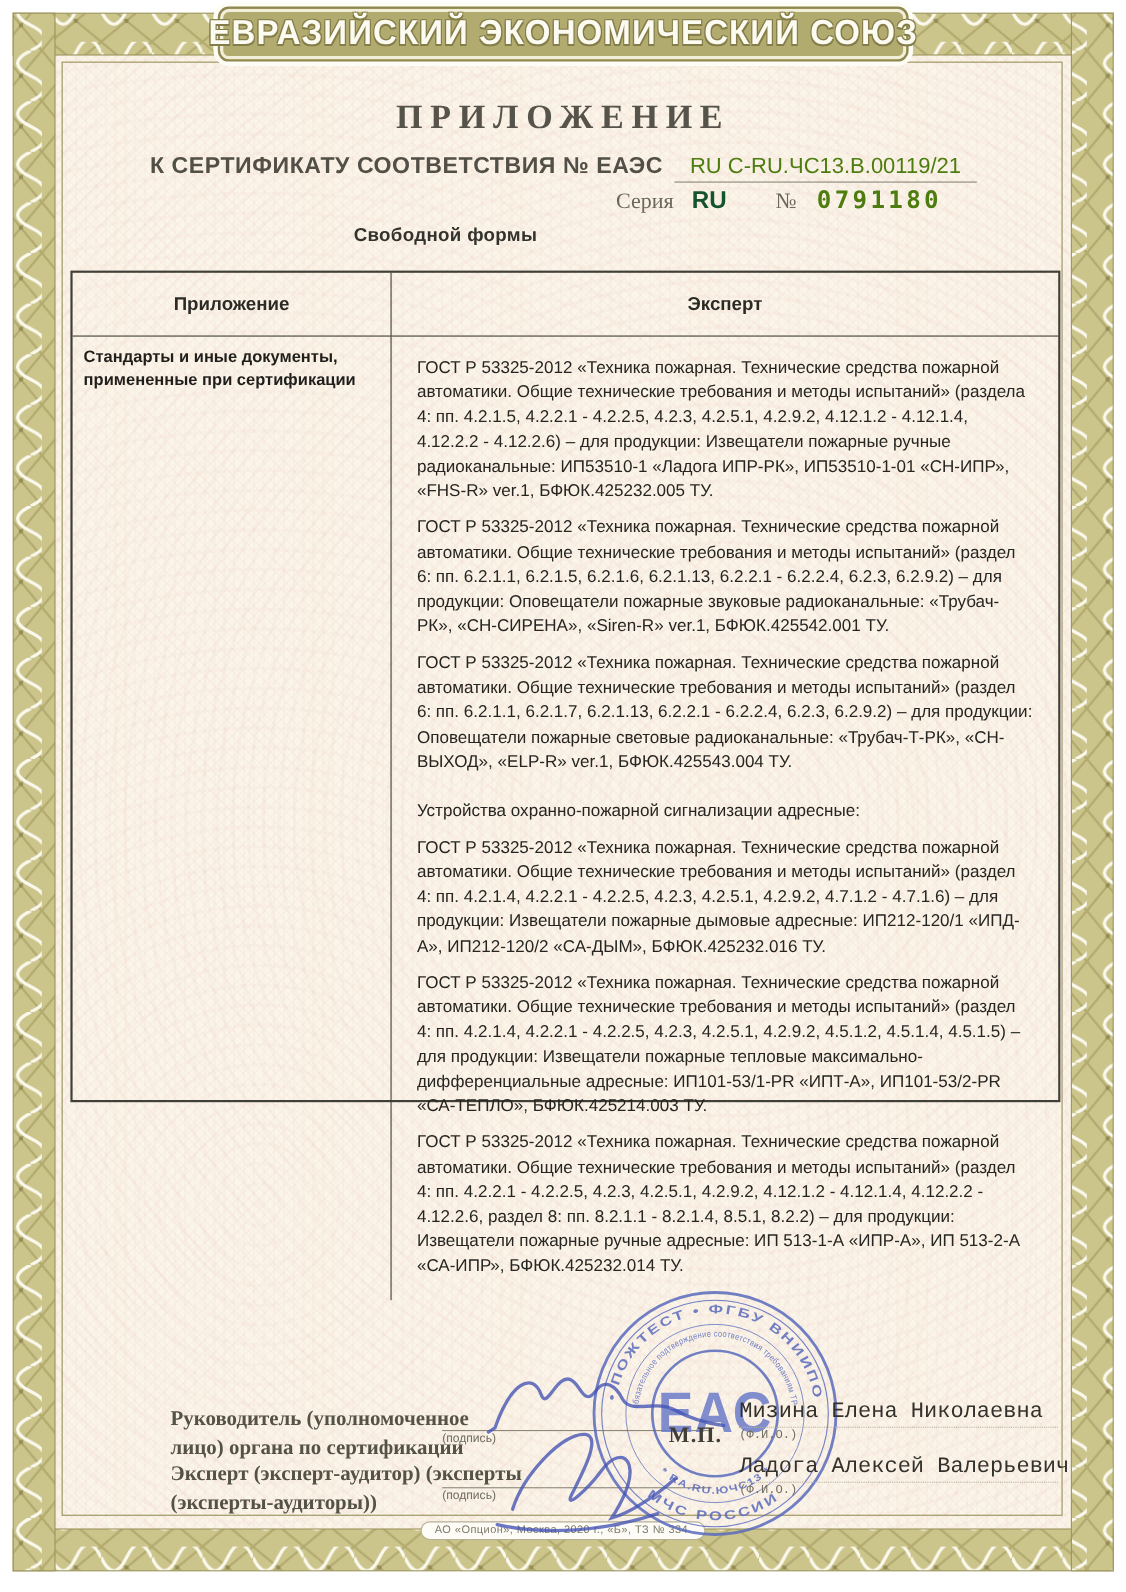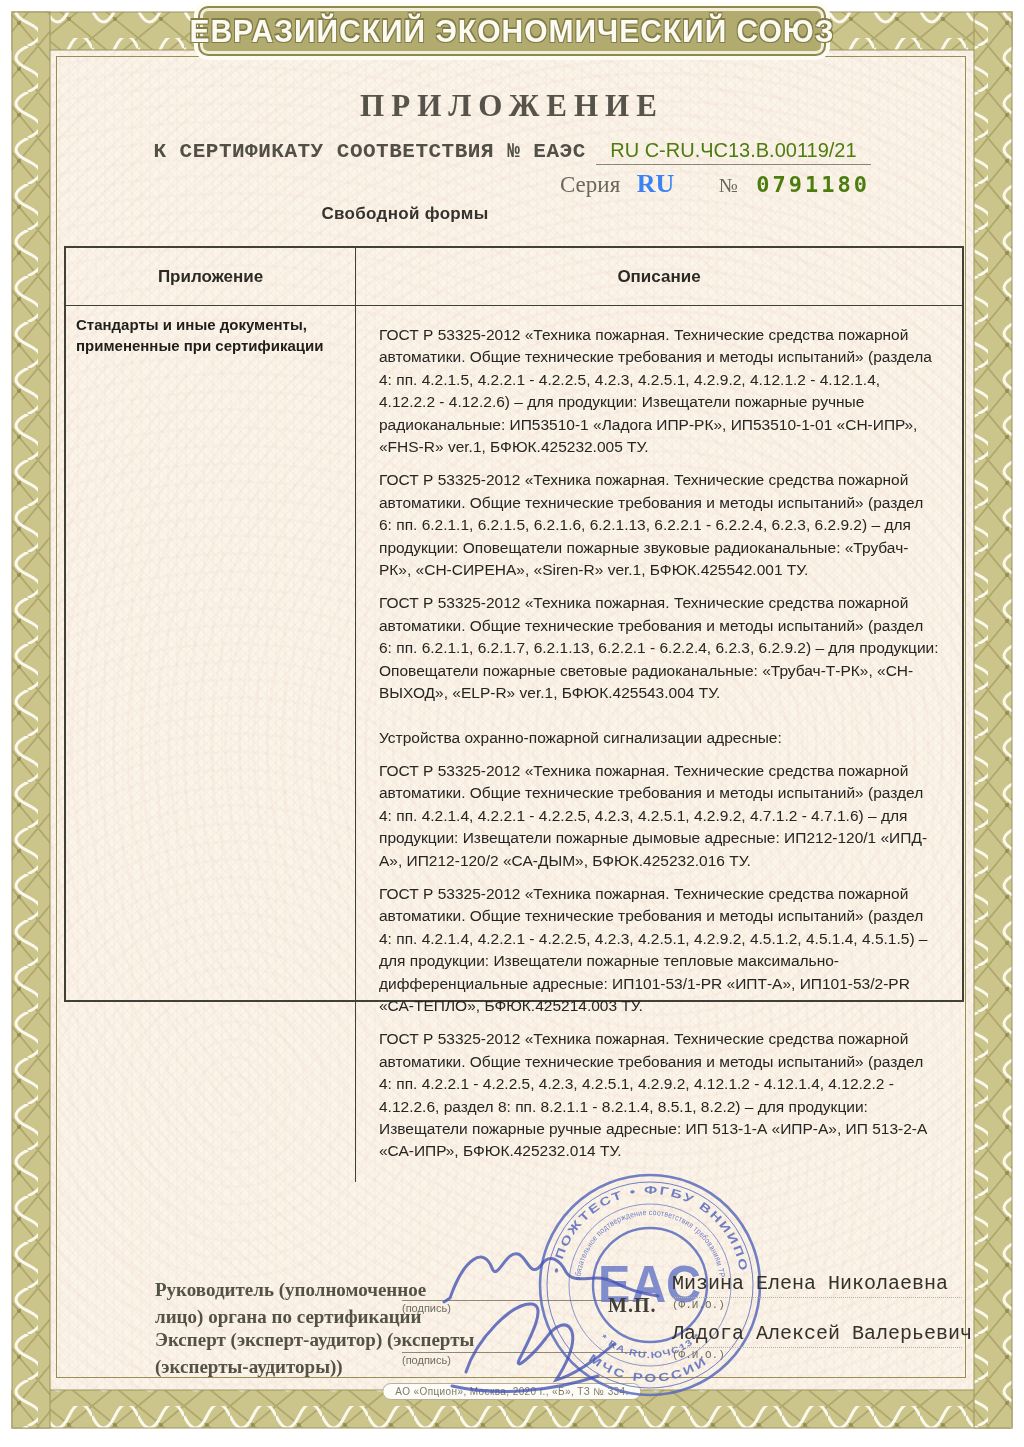--- a/index.html
+++ b/index.html
@@ -44,31 +44,31 @@
 
   .title{
     position:absolute;left:0;top:88px;width:1024px;text-align:center;z-index:3;
     font-family:"Liberation Serif",serif;font-weight:bold;font-size:31px;
     letter-spacing:7px;color:#55534a;
   }
   .cert-line{
     position:absolute;left:0;top:139px;width:1024px;text-align:center;z-index:3;white-space:nowrap;
   }
   .cert-label{
-    font-family:Liberation Mono, monospace;font-weight:bold;font-size:21px;color:#514f46;letter-spacing:.5px;
+    font-family:Liberation Sans, sans-serif;font-weight:bold;font-size:21px;color:#514f46;letter-spacing:.5px;
   }
   .cert-number{
     display:inline-block;font-family:"Liberation Sans",sans-serif;font-size:20px;color:#4d7c0f;
     border-bottom:1.5px solid #8a8678;padding:0 14px 2px 14px;margin-left:6px;
   }
   .series-line{
     position:absolute;left:560px;top:169px;width:330px;z-index:3;white-space:nowrap;
   }
-  .series-label{font-family:"Liberation Serif",serif;font-size:23px;color:#6b675b;}
-  .series-value{font-family:Liberation Serif, serif;font-weight:bold;font-size:26px;color:#3b82f6;margin-left:12px;}
+  .series-label{font-family:"Liberation Serif",serif;font-size:20px;color:#6b675b;}
+  .series-value{font-family:Liberation Sans, sans-serif;font-weight:bold;font-size:22px;color:#14532d;margin-left:12px;}
   .no-sign{font-family:"Liberation Serif",serif;font-size:20px;color:#6b675b;margin-left:40px;}
   .blank-no{
     font-family:"DejaVu Sans Mono","Liberation Mono",monospace;font-size:22px;font-weight:bold;
     color:#4d7c0f;letter-spacing:3px;margin-left:14px;
   }
   .form-type{
     position:absolute;left:0;top:204px;width:810px;text-align:center;z-index:3;
     font-weight:bold;font-size:17px;color:#33322d;letter-spacing:.3px;
   }
 
@@ -168,21 +168,21 @@
     <span class="series-label">Серия</span>
     <span class="series-value">RU</span>
     <span class="no-sign">№</span>
     <span class="blank-no">0791180</span>
   </div>
 
   <div class="form-type">Свободной формы</div>
 
   <div class="cert-table">
     <div class="th th-left">Приложение</div>
-    <div class="th">Описание</div>
+    <div class="th">Эксперт</div>
     <div class="td td-left">Стандарты и иные документы, примененные при сертификации</div>
     <div class="td td-right">
       <p>ГОСТ Р 53325-2012 «Техника пожарная. Технические средства пожарной автоматики. Общие технические требования и методы испытаний» (раздела 4: пп. 4.2.1.5, 4.2.2.1 - 4.2.2.5, 4.2.3, 4.2.5.1, 4.2.9.2, 4.12.1.2 - 4.12.1.4, 4.12.2.2 - 4.12.2.6) – для продукции: Извещатели пожарные ручные радиоканальные: ИП53510-1 «Ладога ИПР-РК», ИП53510-1-01 «СН-ИПР», «FHS-R» ver.1, БФЮК.425232.005 ТУ.</p>
       <p>ГОСТ Р 53325-2012 «Техника пожарная. Технические средства пожарной автоматики. Общие технические требования и методы испытаний» (раздел 6: пп. 6.2.1.1, 6.2.1.5, 6.2.1.6, 6.2.1.13, 6.2.2.1 - 6.2.2.4, 6.2.3, 6.2.9.2) – для продукции: Оповещатели пожарные звуковые радиоканальные: «Трубач-РК», «СН-СИРЕНА», «Siren-R» ver.1, БФЮК.425542.001 ТУ.</p>
       <p>ГОСТ Р 53325-2012 «Техника пожарная. Технические средства пожарной автоматики. Общие технические требования и методы испытаний» (раздел 6: пп. 6.2.1.1, 6.2.1.7, 6.2.1.13, 6.2.2.1 - 6.2.2.4, 6.2.3, 6.2.9.2) – для продукции: Оповещатели пожарные световые радиоканальные: «Трубач-Т-РК», «СН-ВЫХОД», «ELP-R» ver.1, БФЮК.425543.004 ТУ.</p>
       <p class="para-gap">Устройства охранно-пожарной сигнализации адресные:</p>
       <p>ГОСТ Р 53325-2012 «Техника пожарная. Технические средства пожарной автоматики. Общие технические требования и методы испытаний» (раздел 4: пп. 4.2.1.4, 4.2.2.1 - 4.2.2.5, 4.2.3, 4.2.5.1, 4.2.9.2, 4.7.1.2 - 4.7.1.6) – для продукции: Извещатели пожарные дымовые адресные: ИП212-120/1 «ИПД-А», ИП212-120/2 «СА-ДЫМ», БФЮК.425232.016 ТУ.</p>
       <p>ГОСТ Р 53325-2012 «Техника пожарная. Технические средства пожарной автоматики. Общие технические требования и методы испытаний» (раздел 4: пп. 4.2.1.4, 4.2.2.1 - 4.2.2.5, 4.2.3, 4.2.5.1, 4.2.9.2, 4.5.1.2, 4.5.1.4, 4.5.1.5) – для продукции: Извещатели пожарные тепловые максимально-дифференциальные адресные: ИП101-53/1-PR «ИПТ-А», ИП101-53/2-PR «СА-ТЕПЛО», БФЮК.425214.003 ТУ.</p>
       <p>ГОСТ Р 53325-2012 «Техника пожарная. Технические средства пожарной автоматики. Общие технические требования и методы испытаний» (раздел 4: пп. 4.2.2.1 - 4.2.2.5, 4.2.3, 4.2.5.1, 4.2.9.2, 4.12.1.2 - 4.12.1.4, 4.12.2.2 - 4.12.2.6, раздел 8: пп. 8.2.1.1 - 8.2.1.4, 8.5.1, 8.2.2) – для продукции: Извещатели пожарные ручные адресные: ИП 513-1-А «ИПР-А», ИП 513-2-А «СА-ИПР», БФЮК.425232.014 ТУ.</p>
     </div>

